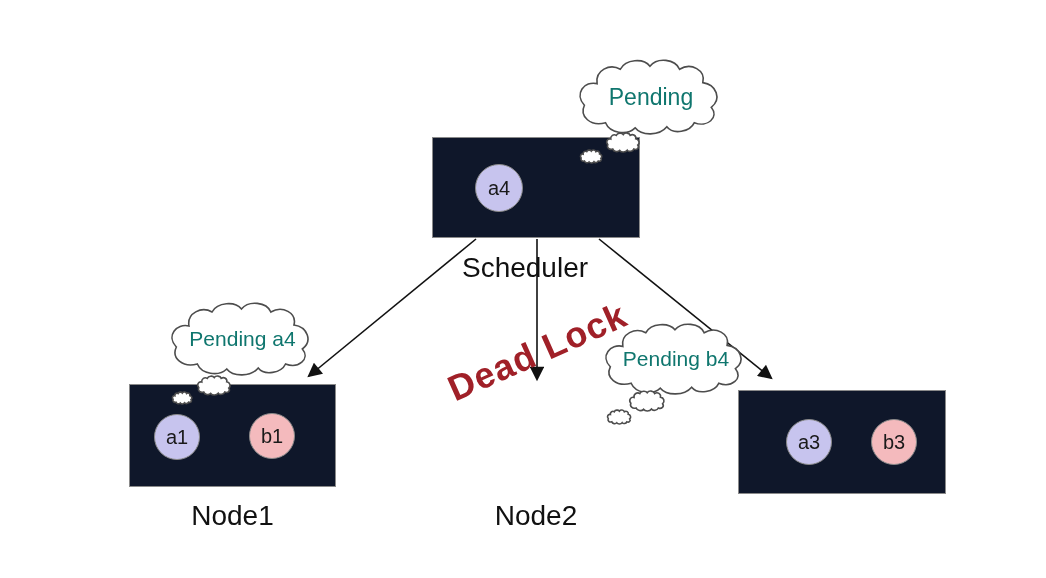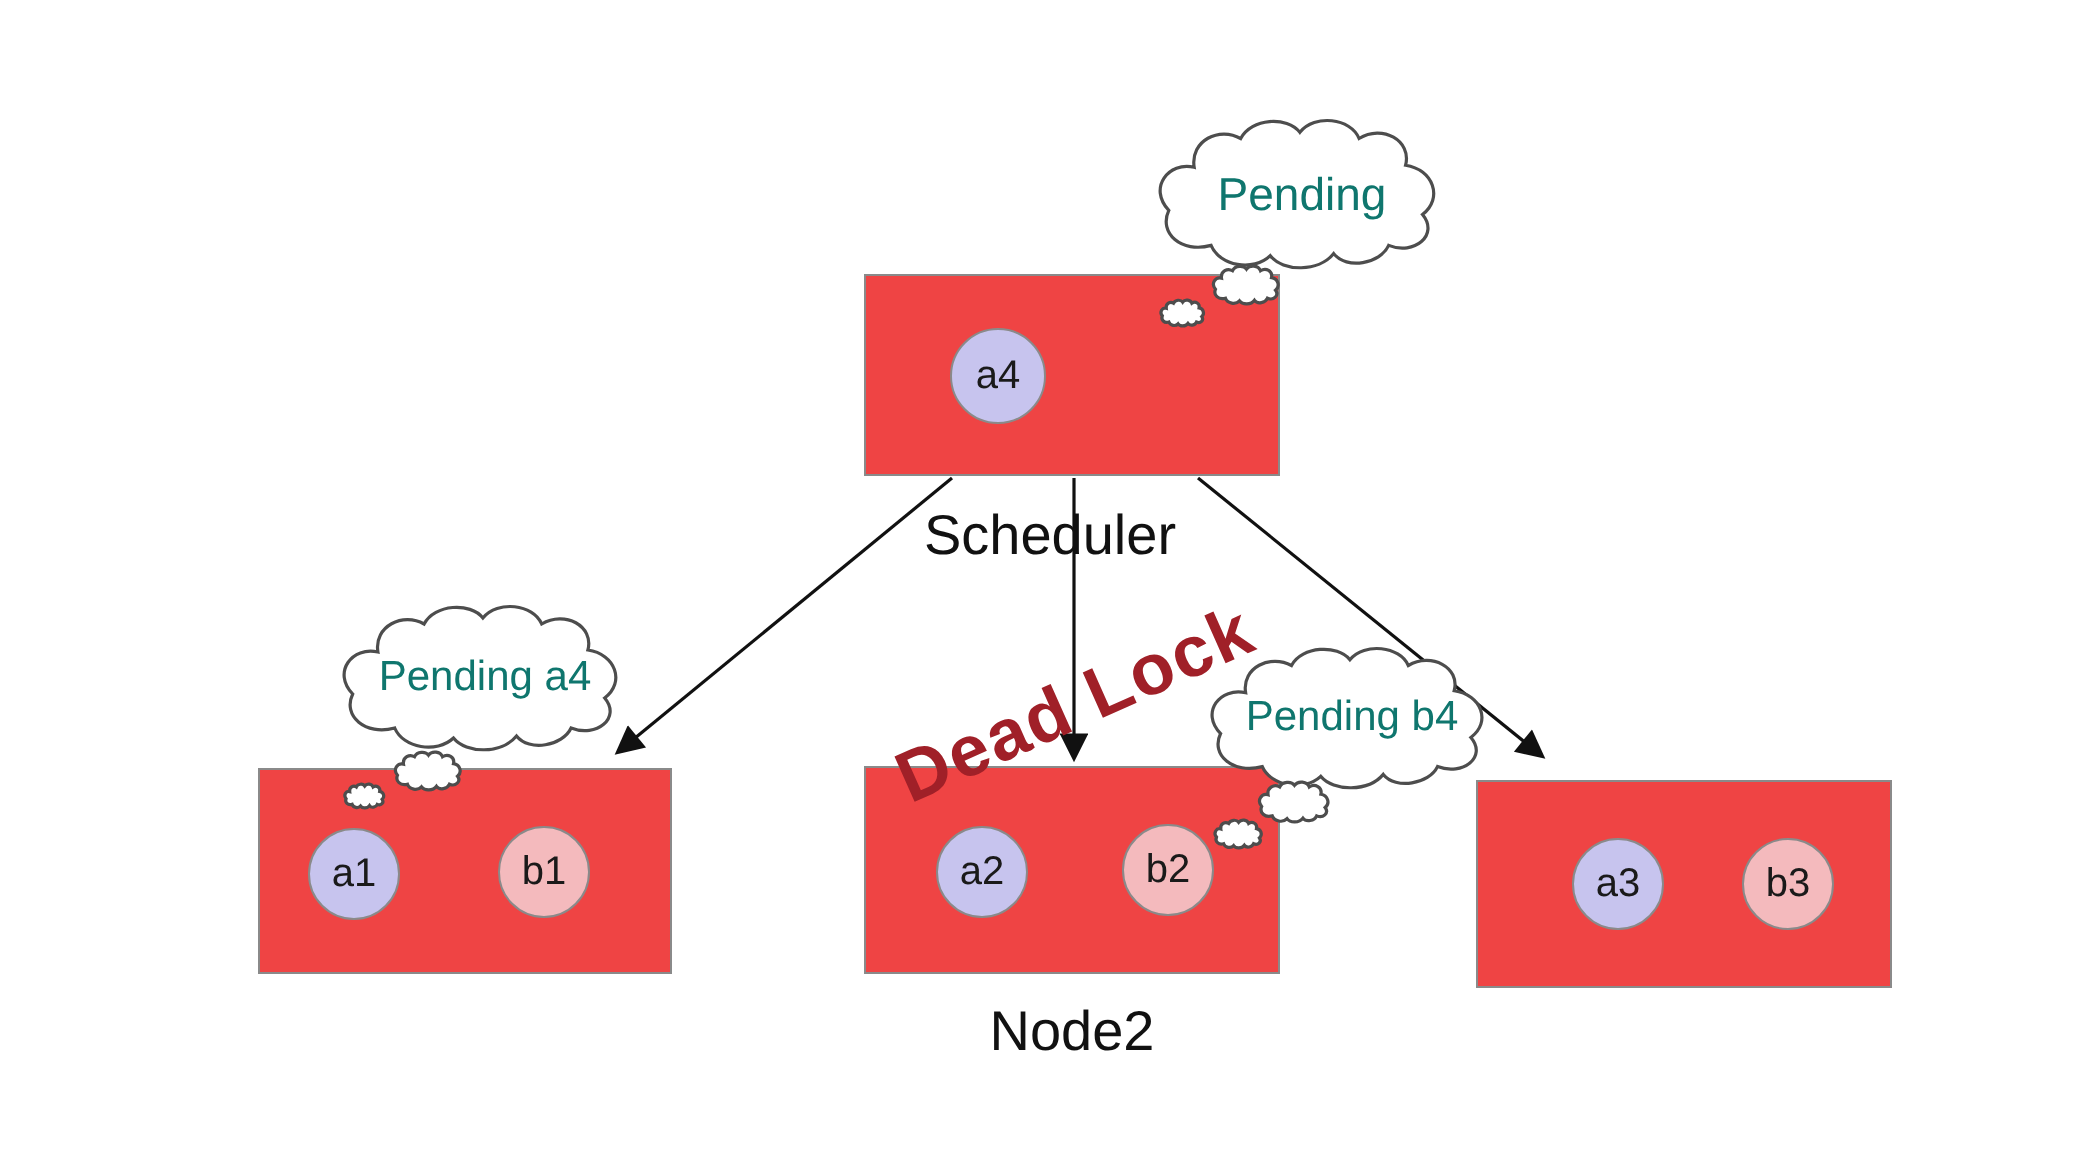--- a/index.html
+++ b/index.html
@@ -3,21 +3,21 @@
 <meta charset="utf-8">
 <style>
   html,body{margin:0;padding:0;background:#fff;}
   #canvas{
     position:relative;width:1046px;height:578px;background:#ffffff;overflow:hidden;
     font-family:"Liberation Sans","DejaVu Sans",sans-serif;color:#111;
   }
   #edges{position:absolute;left:0;top:0;width:1046px;height:578px;z-index:1;}
   #edges line{stroke:#111;stroke-width:1.6px;}
   .box{
-    position:absolute;background:#ef4444;border:1.5px solid #8a8a8a;
+    position:absolute;background:#0f172a;border:1.5px solid #8a8a8a;
     box-sizing:border-box;z-index:2;
   }
   .task{
     position:absolute;border:1.5px solid #8a8a8a;border-radius:50%;
     display:flex;align-items:center;justify-content:center;
     font-size:20px;color:#1a1a1a;box-sizing:border-box;
   }
   .task-a{background:#c7c4ee;}
   .task-b{background:#f4babd;}
   .caption{
@@ -74,29 +74,22 @@
   <div class="caption" style="left:420px;top:252px;width:210px;">Scheduler</div>
 
   <div class="box" style="left:129px;top:384px;width:207px;height:103px;">
     <div class="task task-a" style="left:24px;top:29px;width:46px;height:46px;">
       <span>a1</span>
     </div>
     <div class="task task-b" style="left:119px;top:28px;width:46px;height:46px;">
       <span>b1</span>
     </div>
   </div>
+  <div class="caption" style="left:129px;top:500px;width:207px;">Node1</div>
 
-  <div class="box" style="left:432px;top:383px;width:208px;height:104px;">
-    <div class="task task-a" style="left:35px;top:29px;width:46px;height:46px;">
-      <span>a2</span>
-    </div>
-    <div class="task task-b" style="left:128px;top:28px;width:46px;height:46px;">
-      <span>b2</span>
-    </div>
-  </div>
   <div class="caption" style="left:432px;top:500px;width:208px;">Node2</div>
 
   <div class="box" style="left:738px;top:390px;width:208px;height:104px;">
     <div class="task task-a" style="left:47px;top:28px;width:46px;height:46px;">
       <span>a3</span>
     </div>
     <div class="task task-b" style="left:132px;top:28px;width:46px;height:46px;">
       <span>b3</span>
     </div>
   </div>

